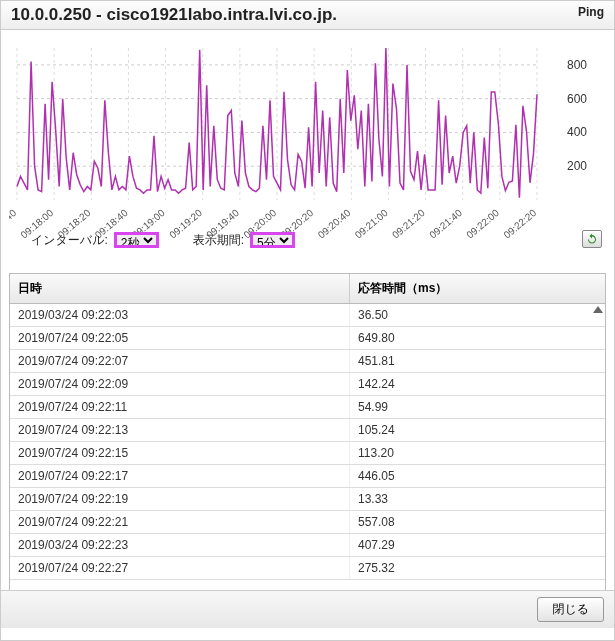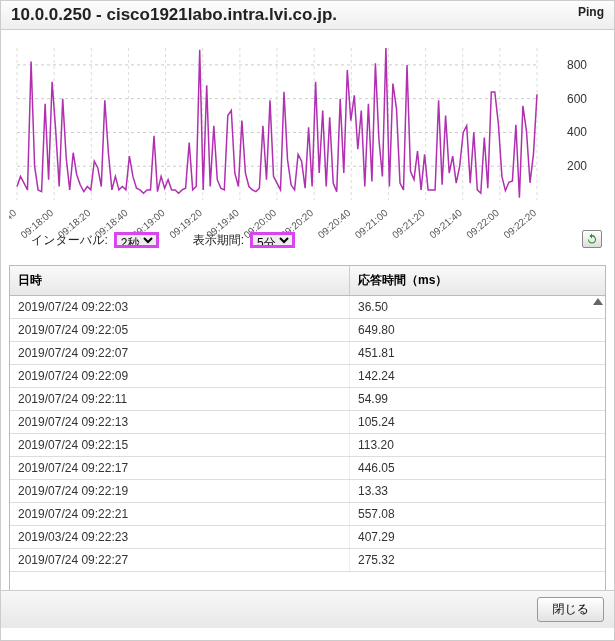--- a/index.html
+++ b/index.html
@@ -68,21 +68,21 @@
     background: linear-gradient(#fff,#ddd);
     border-radius: 2px;
     display: flex;
     align-items: center;
     justify-content: center;
     cursor: pointer;
   }
   .refresh-btn svg { width: 12px; height: 12px; }
   .table-wrap {
     border: 1px solid #bbb;
-    margin: 8px 8px;
+    margin: 16px 8px;
     height: 330px;
     display: flex;
     flex-direction: column;
   }
   .thead {
     display: flex;
     background: linear-gradient(#fafafa,#e8e8e8);
     border-bottom: 1px solid #bbb;
     font-weight: bold;
     font-size: 12px;
@@ -199,21 +199,21 @@
   </div>
 
   <div class="table-wrap">
     <div class="thead">
       <div class="col1">日時</div>
       <div class="col2">応答時間（ms）</div>
     </div>
     <div class="tbody" id="tbody">
       <div class="scroll-ind"></div>
     <div class="row">
-          <div class="c1">2019/07/24 09:22:03</div>
+          <div class="c1">2019/03/24 09:22:03</div>
           <div class="c2">36.50</div>
         </div>
         <div class="row">
           <div class="c1">2019/07/24 09:22:05</div>
           <div class="c2">649.80</div>
         </div>
         <div class="row">
           <div class="c1">2019/07/24 09:22:07</div>
           <div class="c2">451.81</div>
         </div>

